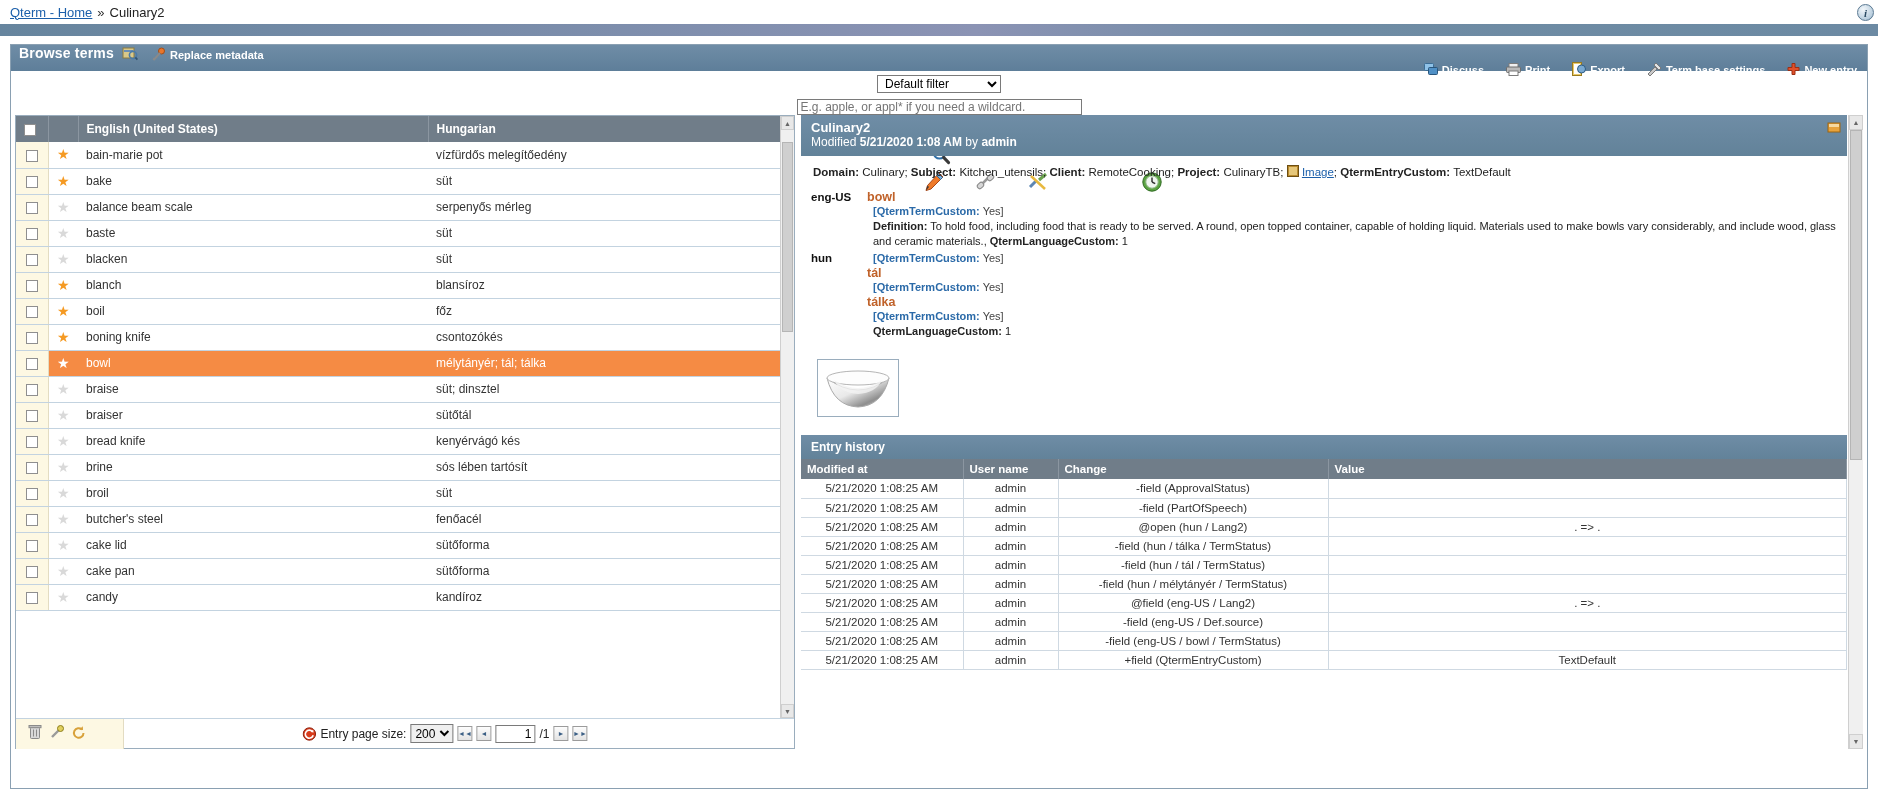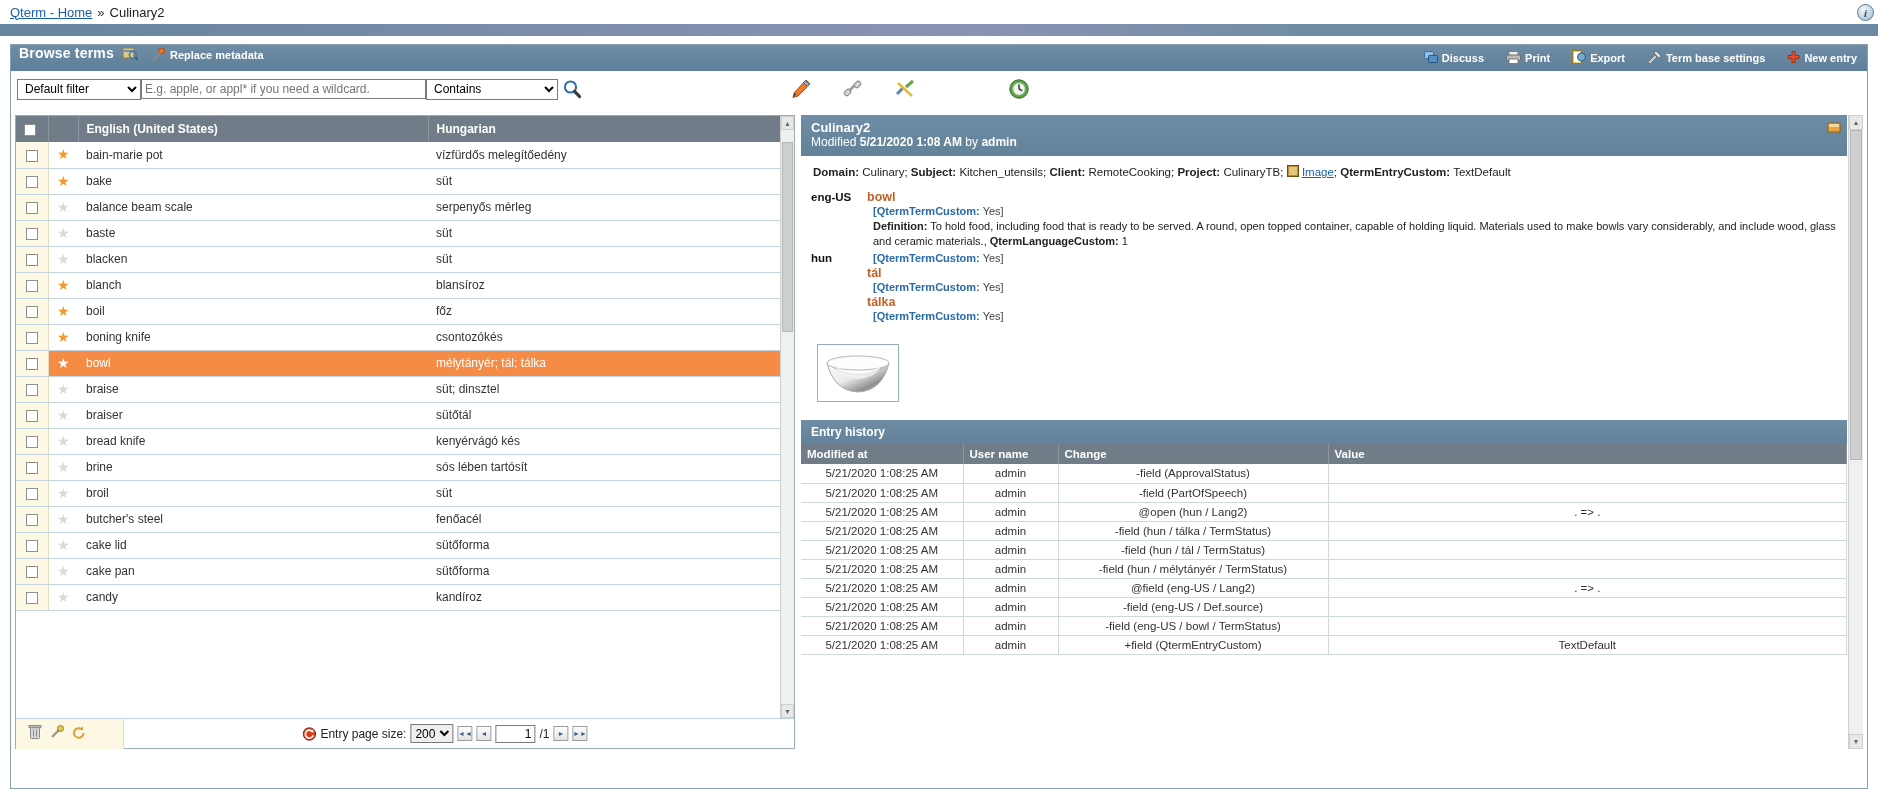--- a/index.html
+++ b/index.html
@@ -95,31 +95,33 @@
     font-weight: bold;
     letter-spacing: .2px;
     margin-right: 8px;
   }
   .hdr-btn {
     display: flex; align-items: center; gap: 4px;
     color: #fff; font-size: 11px; font-weight: bold;
     cursor: pointer; padding: 2px 4px;
   }
   .hdr-right {
-    position: absolute; right: 6px; top: 0; height: 26px;
+    position: absolute; right: 6px; top: 12px; height: 26px;
     display: flex; align-items: center; gap: 14px;
   }
 
   
   .searchrow {
     height: 32px;
     display: flex;
     align-items: center;
     padding: 4px 6px 0 6px;
     background: #fff;
+    gap: 6px;
+    flex-direction: column;
   }
   select.ui, input.ui {
     font-family: "Liberation Sans", sans-serif;
     font-size: 12px;
     height: 20px;
     border: 1px solid #7a7a7a;
     background: #fff;
     padding: 0 3px;
   }
   select.ui { height: 21px; }
@@ -761,20 +763,21 @@
               </div>
             </div>
             <div class="lang-row">
               <div class="lang-code">hun</div>
               <div class="lang-body">
                 <div class="term-attr"><span class="k">[QtermTermCustom:</span> <span class="v">Yes]</span></div>
                 <div class="term-name">tál</div>
                 <div class="term-attr"><span class="k">[QtermTermCustom:</span> <span class="v">Yes]</span></div>
                 <div class="term-name">tálka</div>
                 <div class="term-attr"><span class="k">[QtermTermCustom:</span> <span class="v">Yes]</span></div>
+                <div class="lang-custom"><b>QtermLanguageCustom:</b> <span>1</span></div>
               </div>
             </div>
           </div>
 
         <div class="thumb-box">
           <svg width="72" height="44" viewBox="0 0 72 44">
             <defs>
               <linearGradient id="bowlg" x1="0" y1="0" x2="1" y2="1">
                 <stop offset="0%" stop-color="#ffffff"></stop>
                 <stop offset="45%" stop-color="#e9e9e9"></stop>

